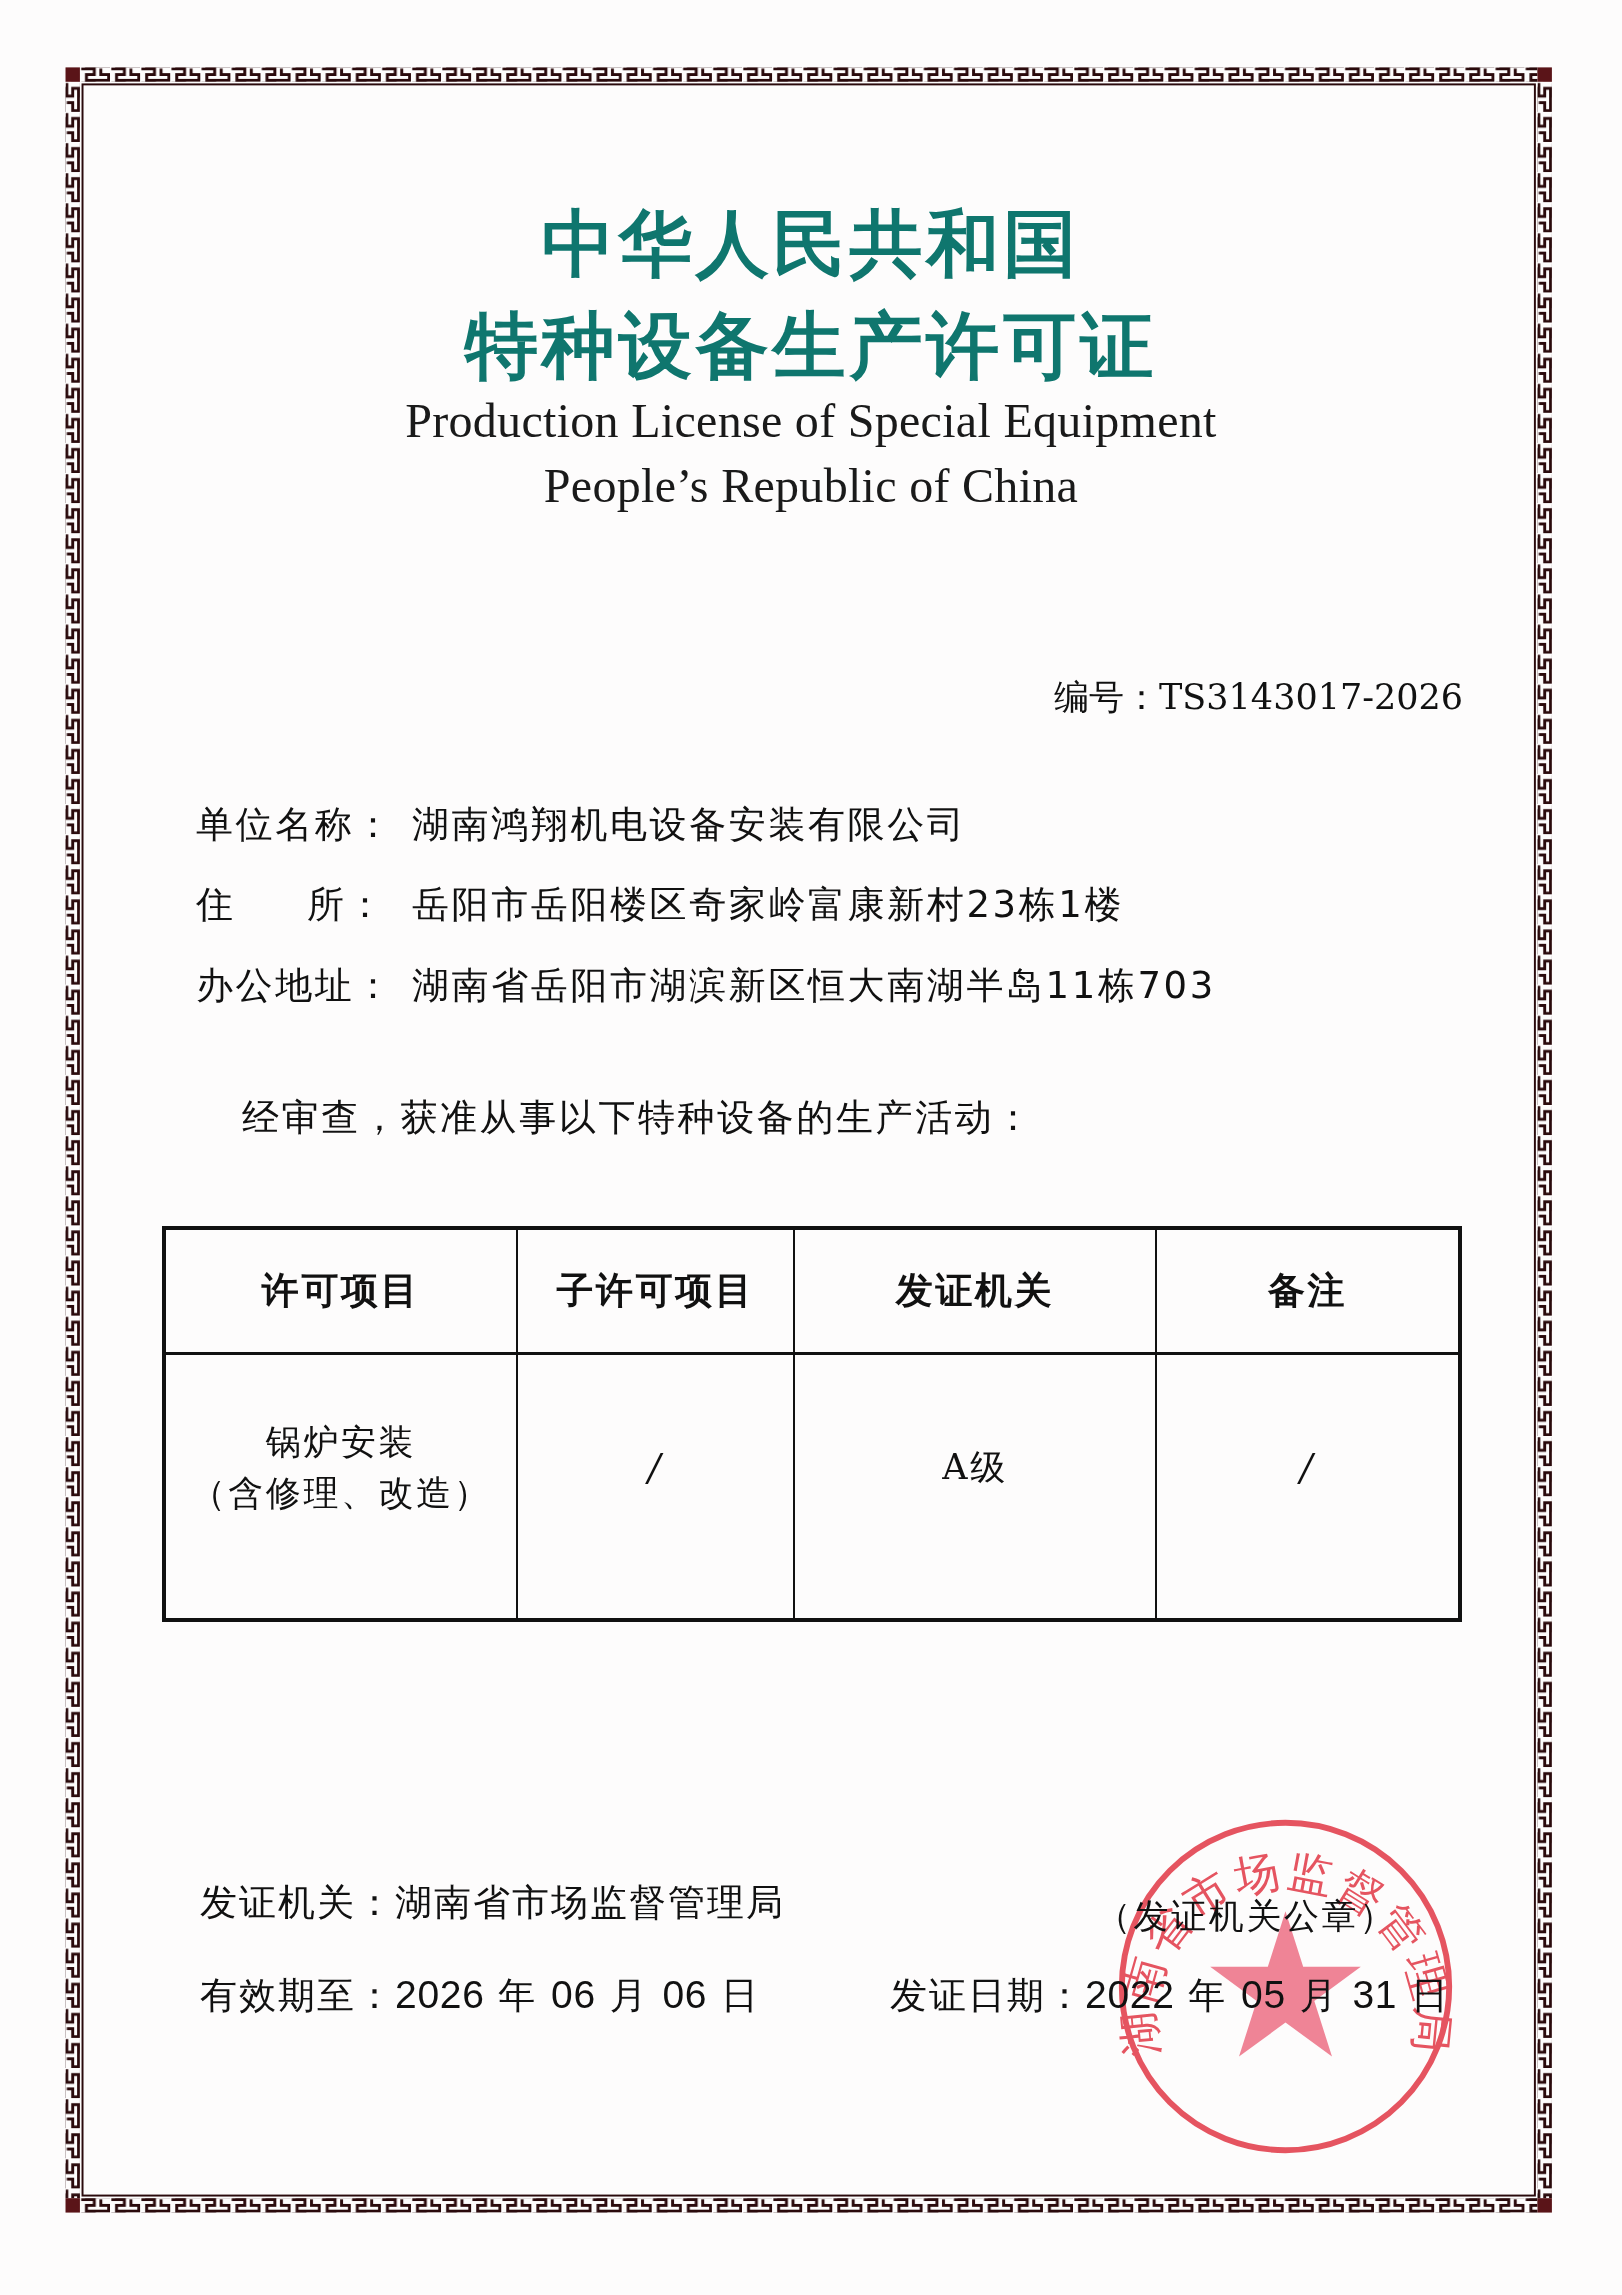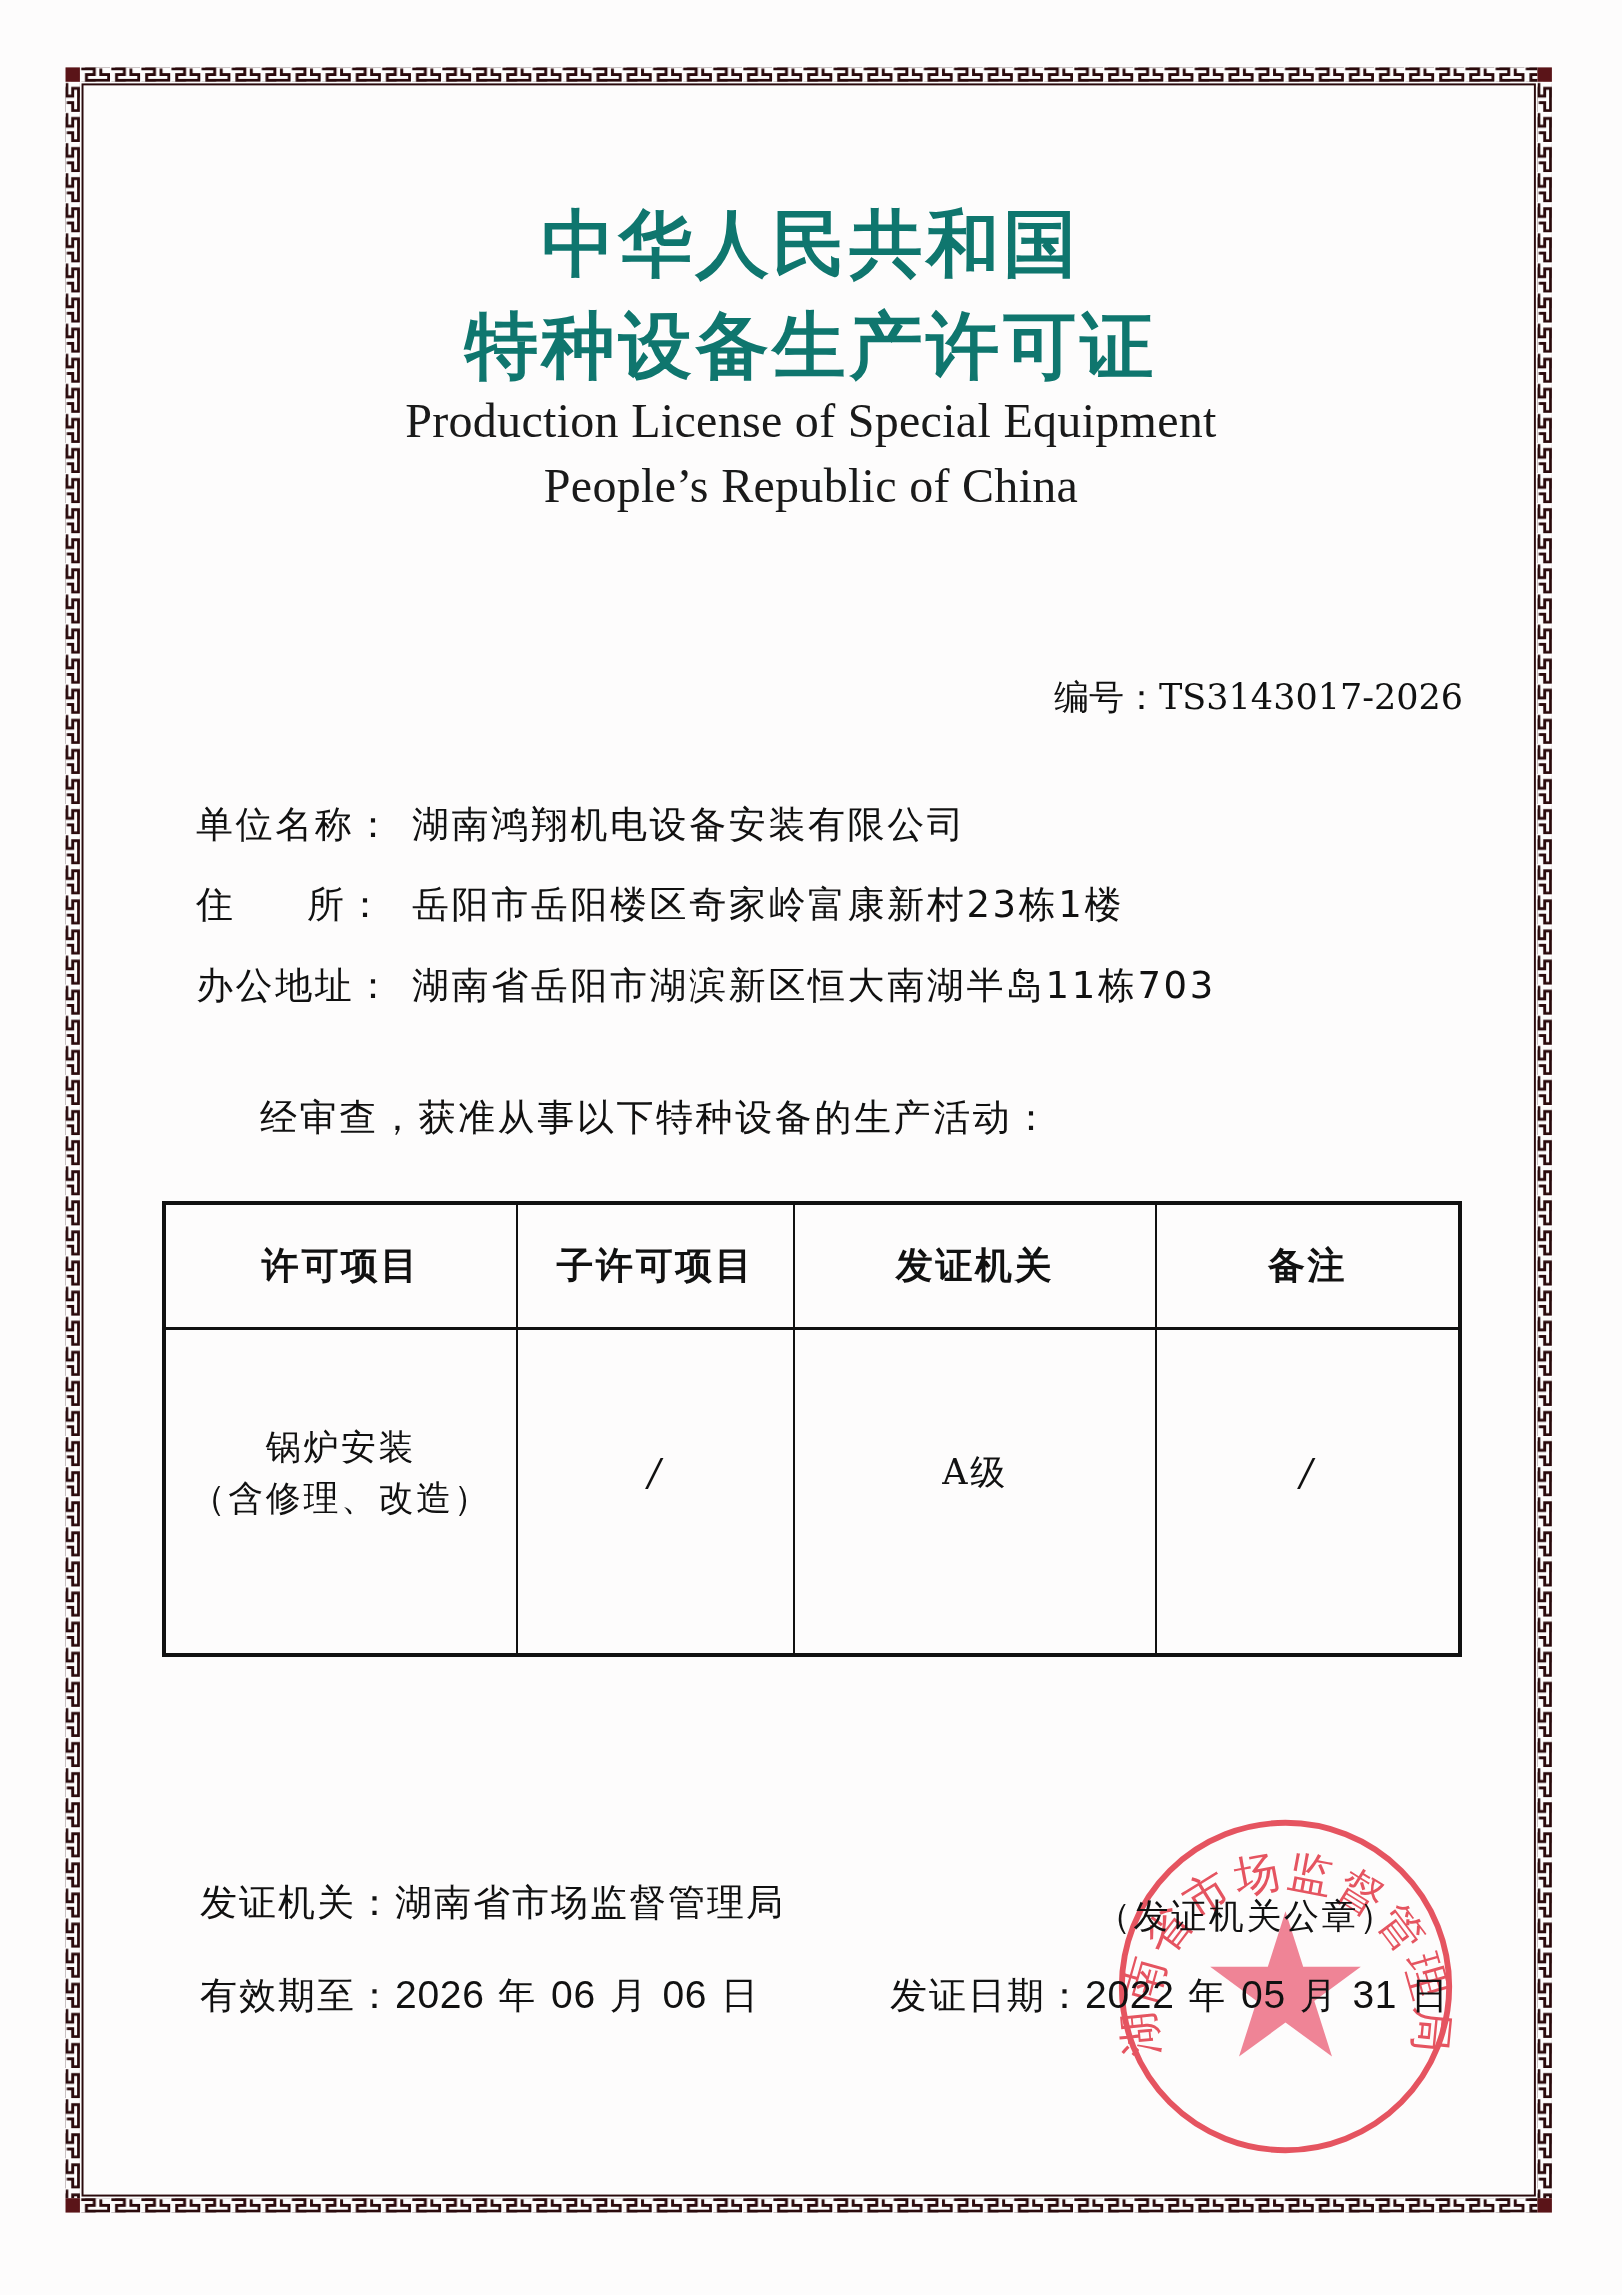--- a/index.html
+++ b/index.html
@@ -26,22 +26,22 @@
   .cert-no {
     font-family:"DejaVu Serif", serif;
     font-size:35px; color:#111;
   }
   .cert-no .lbl { font-family:"DejaVu Sans", sans-serif; }
   .info-row { font-size:37px; color:#111; letter-spacing:2.6px; }
   .info-row .lbl { display:inline-block; width:216px; }
   .intro { font-size:37px; letter-spacing:2.6px; }
 
   table.permit {
-    position:absolute; left:162px; top:1201px;
-    width:1297px; height:456px;
+    position:absolute; left:162px; top:1226px;
+    width:1297px; height:396px;
     border-collapse:collapse;
     border:4.6px solid #111;
     table-layout:fixed;
   }
   table.permit th, table.permit td {
     border:2px solid #111; text-align:center; vertical-align:middle;
   }
   table.permit th {
     height:120px; font-size:37px; font-weight:bold; letter-spacing:2.6px;
     border-bottom:3.3px solid #111;
@@ -103,21 +103,21 @@
 <div class="abs info-row" style="left:196px; top:800px;font-family:Liberation Serif, serif;">
   <span class="lbl">单位名称：</span><span>湖南鸿翔机电设备安装有限公司</span>
 </div>
 <div class="abs info-row" style="left:196px; top:880px;">
   <span style="display:inline-block;width:111px;">住</span><span style="display:inline-block;width:105px;">所：</span><span>岳阳市岳阳楼区奇家岭富康新村23栋1楼</span>
 </div>
 <div class="abs info-row" style="left:196px; top:961px;">
   <span class="lbl">办公地址：</span><span>湖南省岳阳市湖滨新区恒大南湖半岛11栋703</span>
 </div>
 
-<div class="abs intro" style="left:260px; top:1093px;">经审查，获准从事以下特种设备的生产活动：</div>
+<div class="abs intro" style="left:242px; top:1093px;">经审查，获准从事以下特种设备的生产活动：</div>
 
 <table class="permit">
   <colgroup>
     <col class="col1">
       <col class="col2">
       <col class="col3">
       <col class="col4">
   </colgroup>
   <thead>
     <tr>

